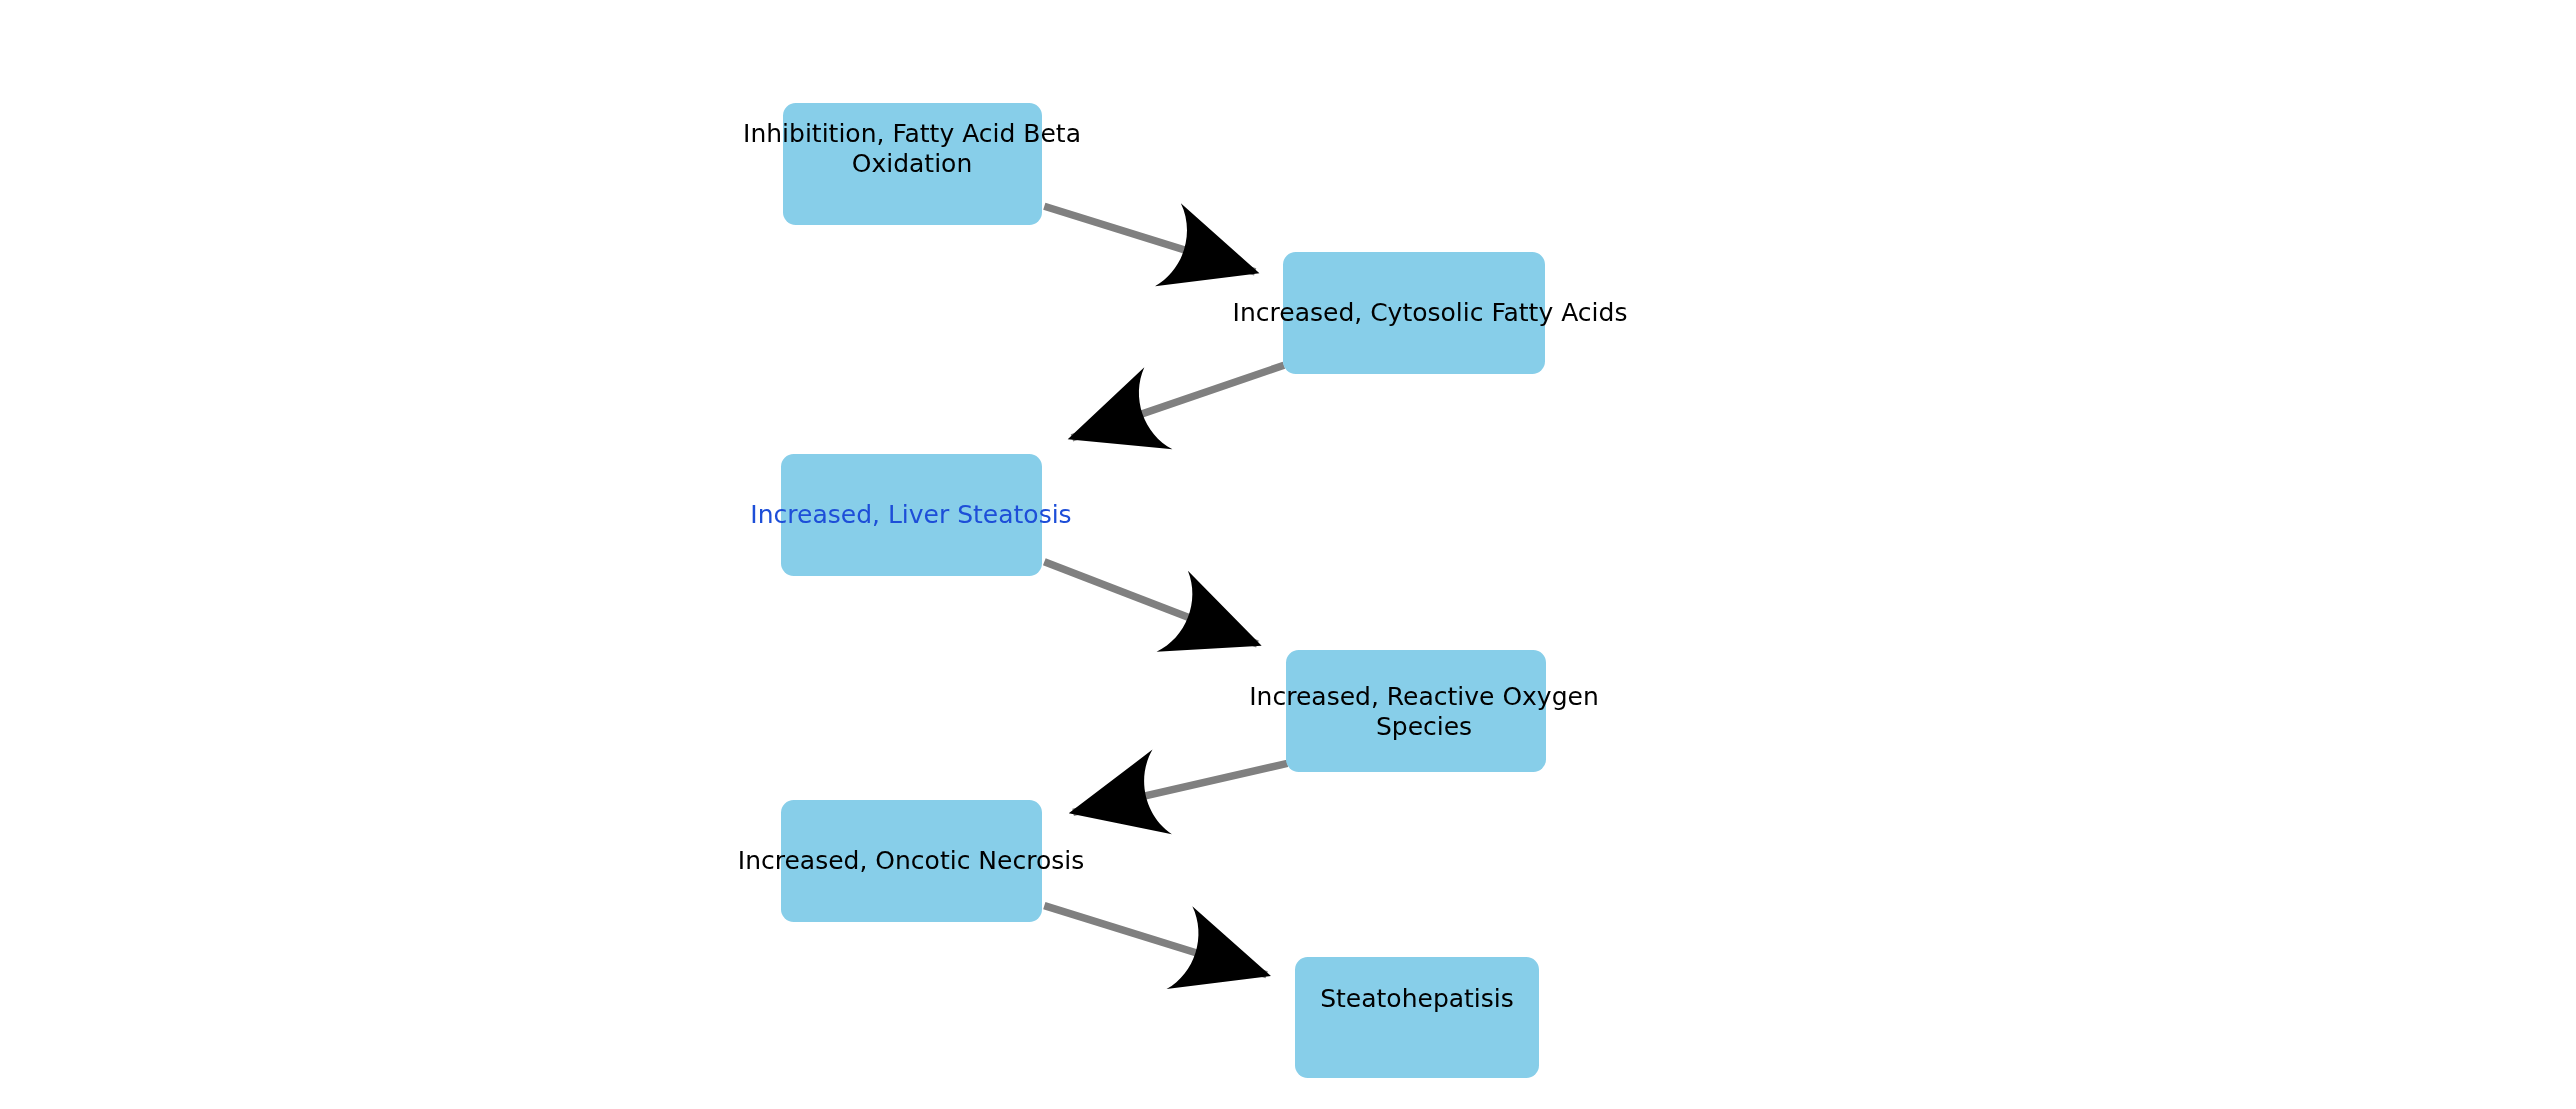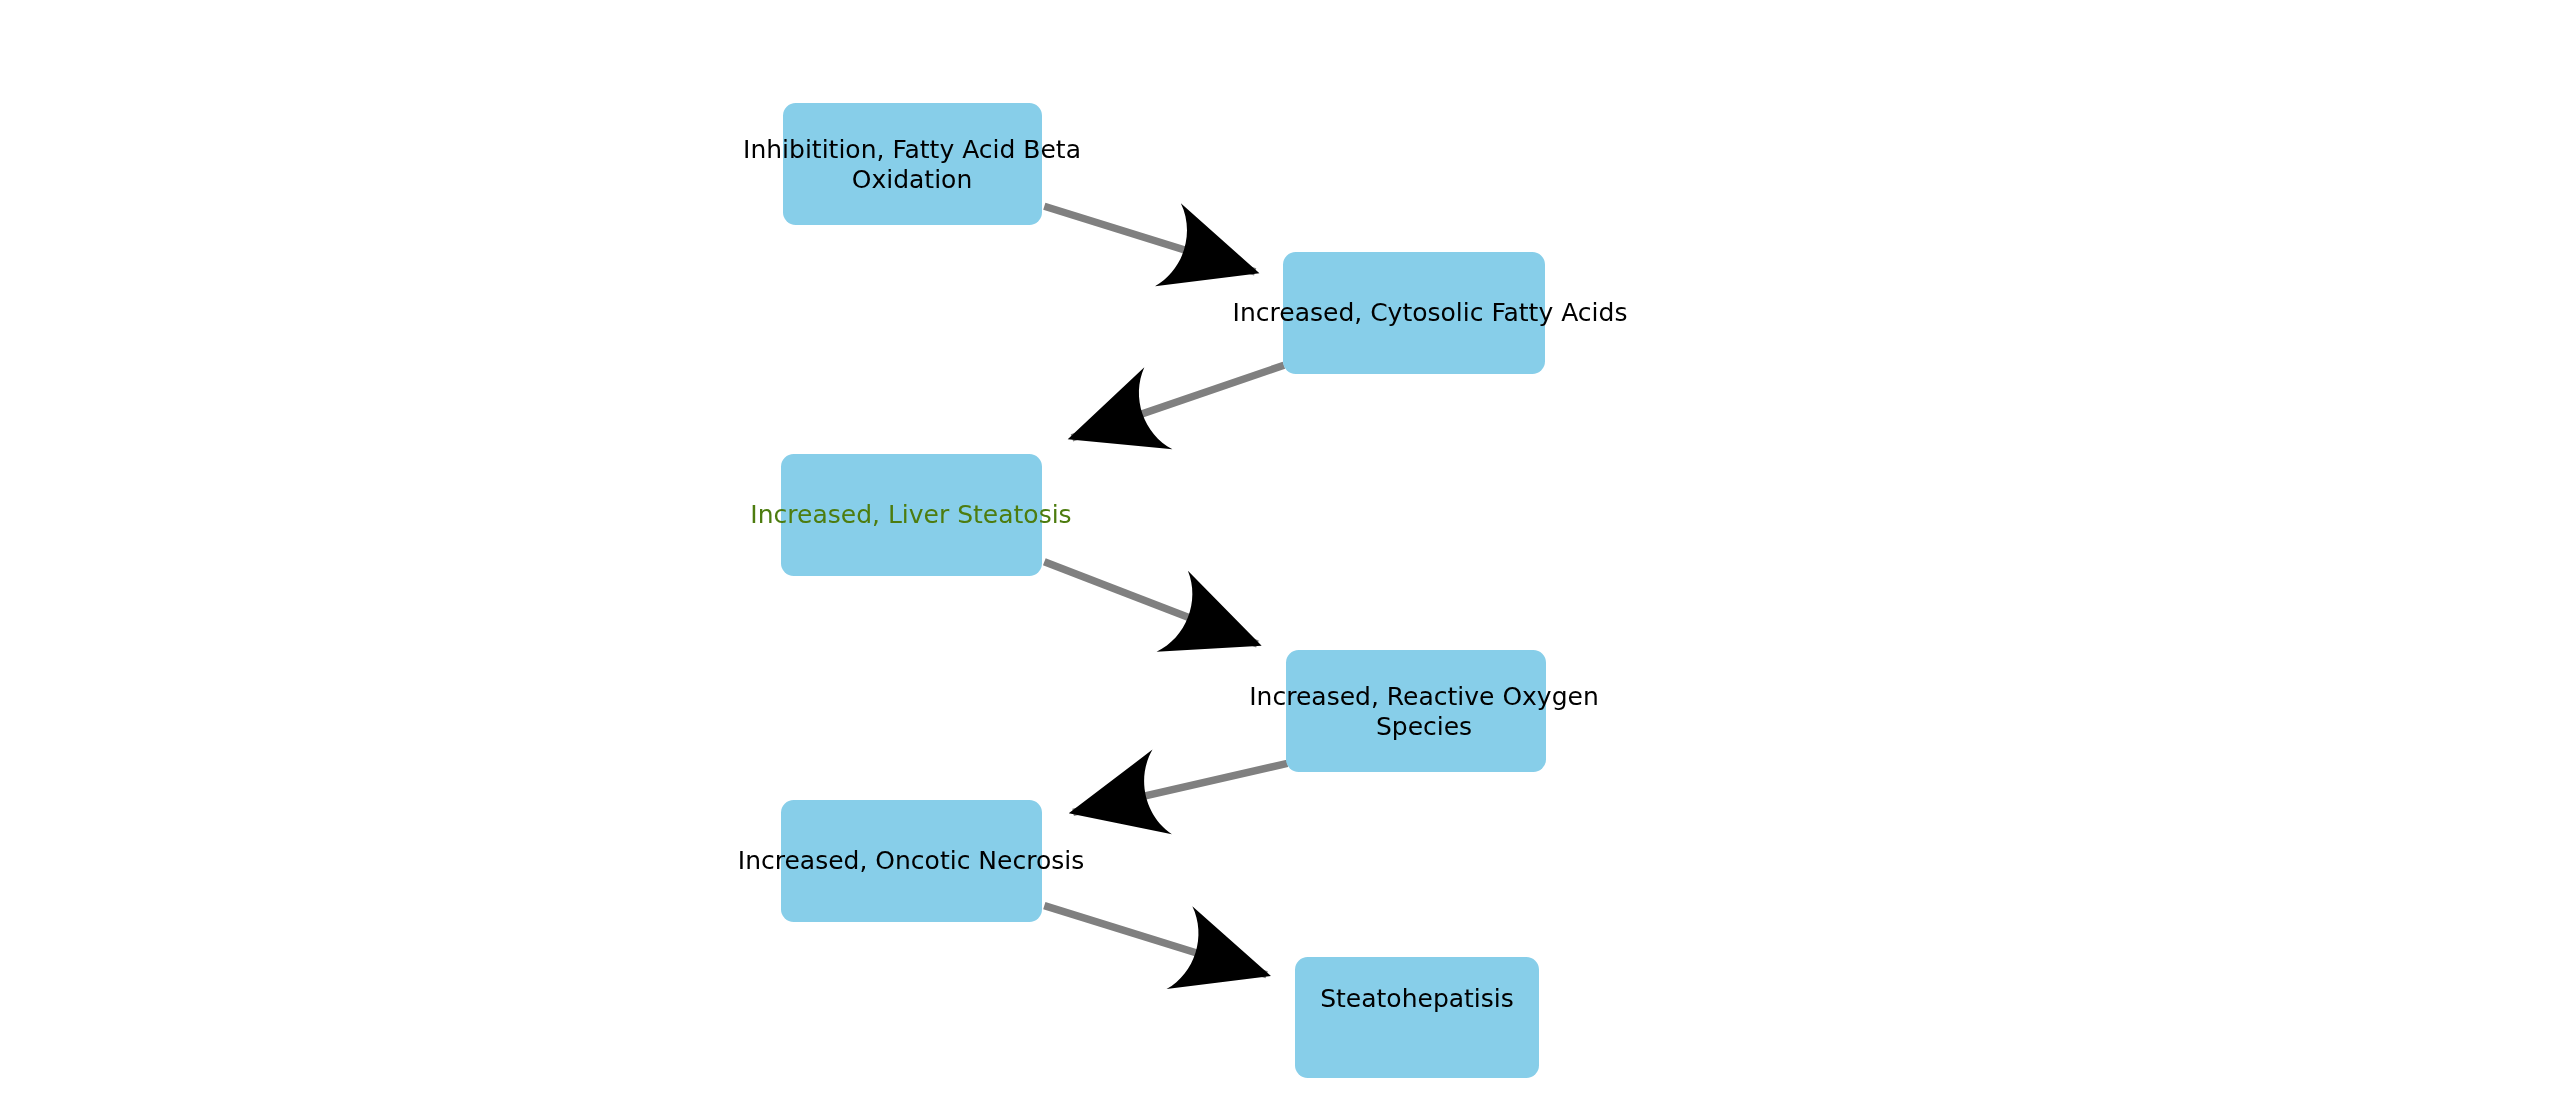--- a/index.html
+++ b/index.html
@@ -70,28 +70,28 @@
     <g>
       <line x1="2234" y1="1325" x2="1862" y2="1410" stroke="#808080" stroke-width="13" marker-end="url(#arrowhead)"></line>
     </g>
 
     <g>
       <line x1="1812" y1="1572" x2="2198" y2="1692" stroke="#808080" stroke-width="13" marker-end="url(#arrowhead)"></line>
     </g>
   </svg>
 
   <div class="node" style="left: 783px; top: 103px; width: 259px; height: 122px; background: rgb(135, 206, 233);"></div>
-  <div class="node-label" style="left: 912px; top: 164px; color: rgb(0, 0, 0);">Inhibitition, Fatty Acid Beta
+  <div class="node-label" style="left: 912px; top: 148px; color: rgb(0, 0, 0);">Inhibitition, Fatty Acid Beta
 Oxidation</div>
 
   <div class="node" style="left: 1283px; top: 252px; width: 262px; height: 122px; background: rgb(135, 206, 233);"></div>
   <div class="node-label" style="left: 1414px; top: 313px; color: rgb(0, 0, 0); margin-left: 16px;">Increased, Cytosolic Fatty Acids</div>
 
   <div class="node" style="left: 781px; top: 454px; width: 261px; height: 122px; background: rgb(135, 206, 233);"></div>
-  <div class="node-label" style="left: 911px; top: 515px; color: #4d7c0f;">Increased, Liver Steatosis</div>
+  <div class="node-label" style="left: 911px; top: 515px; color: #1d4ed8;">Increased, Liver Steatosis</div>
 
   <div class="node" style="left: 1286px; top: 650px; width: 260px; height: 122px; background: rgb(135, 206, 233);"></div>
   <div class="node-label" style="left: 1417px; top: 711px; color: rgb(0, 0, 0); margin-left: 7px;">Increased, Reactive Oxygen
 Species</div>
 
   <div class="node" style="left: 781px; top: 800px; width: 261px; height: 122px; background: rgb(135, 206, 233);"></div>
   <div class="node-label" style="left: 911px; top: 861px; color: rgb(0, 0, 0); text-align: right;">Increased, Oncotic Necrosis</div>
 
   <div class="node" style="left: 1295px; top: 957px; width: 244px; height: 121px; background: rgb(135, 206, 233);"></div>
   <div class="node-label" style="left: 1417px; top: 999px; color: rgb(0, 0, 0);">Steatohepatisis</div>

